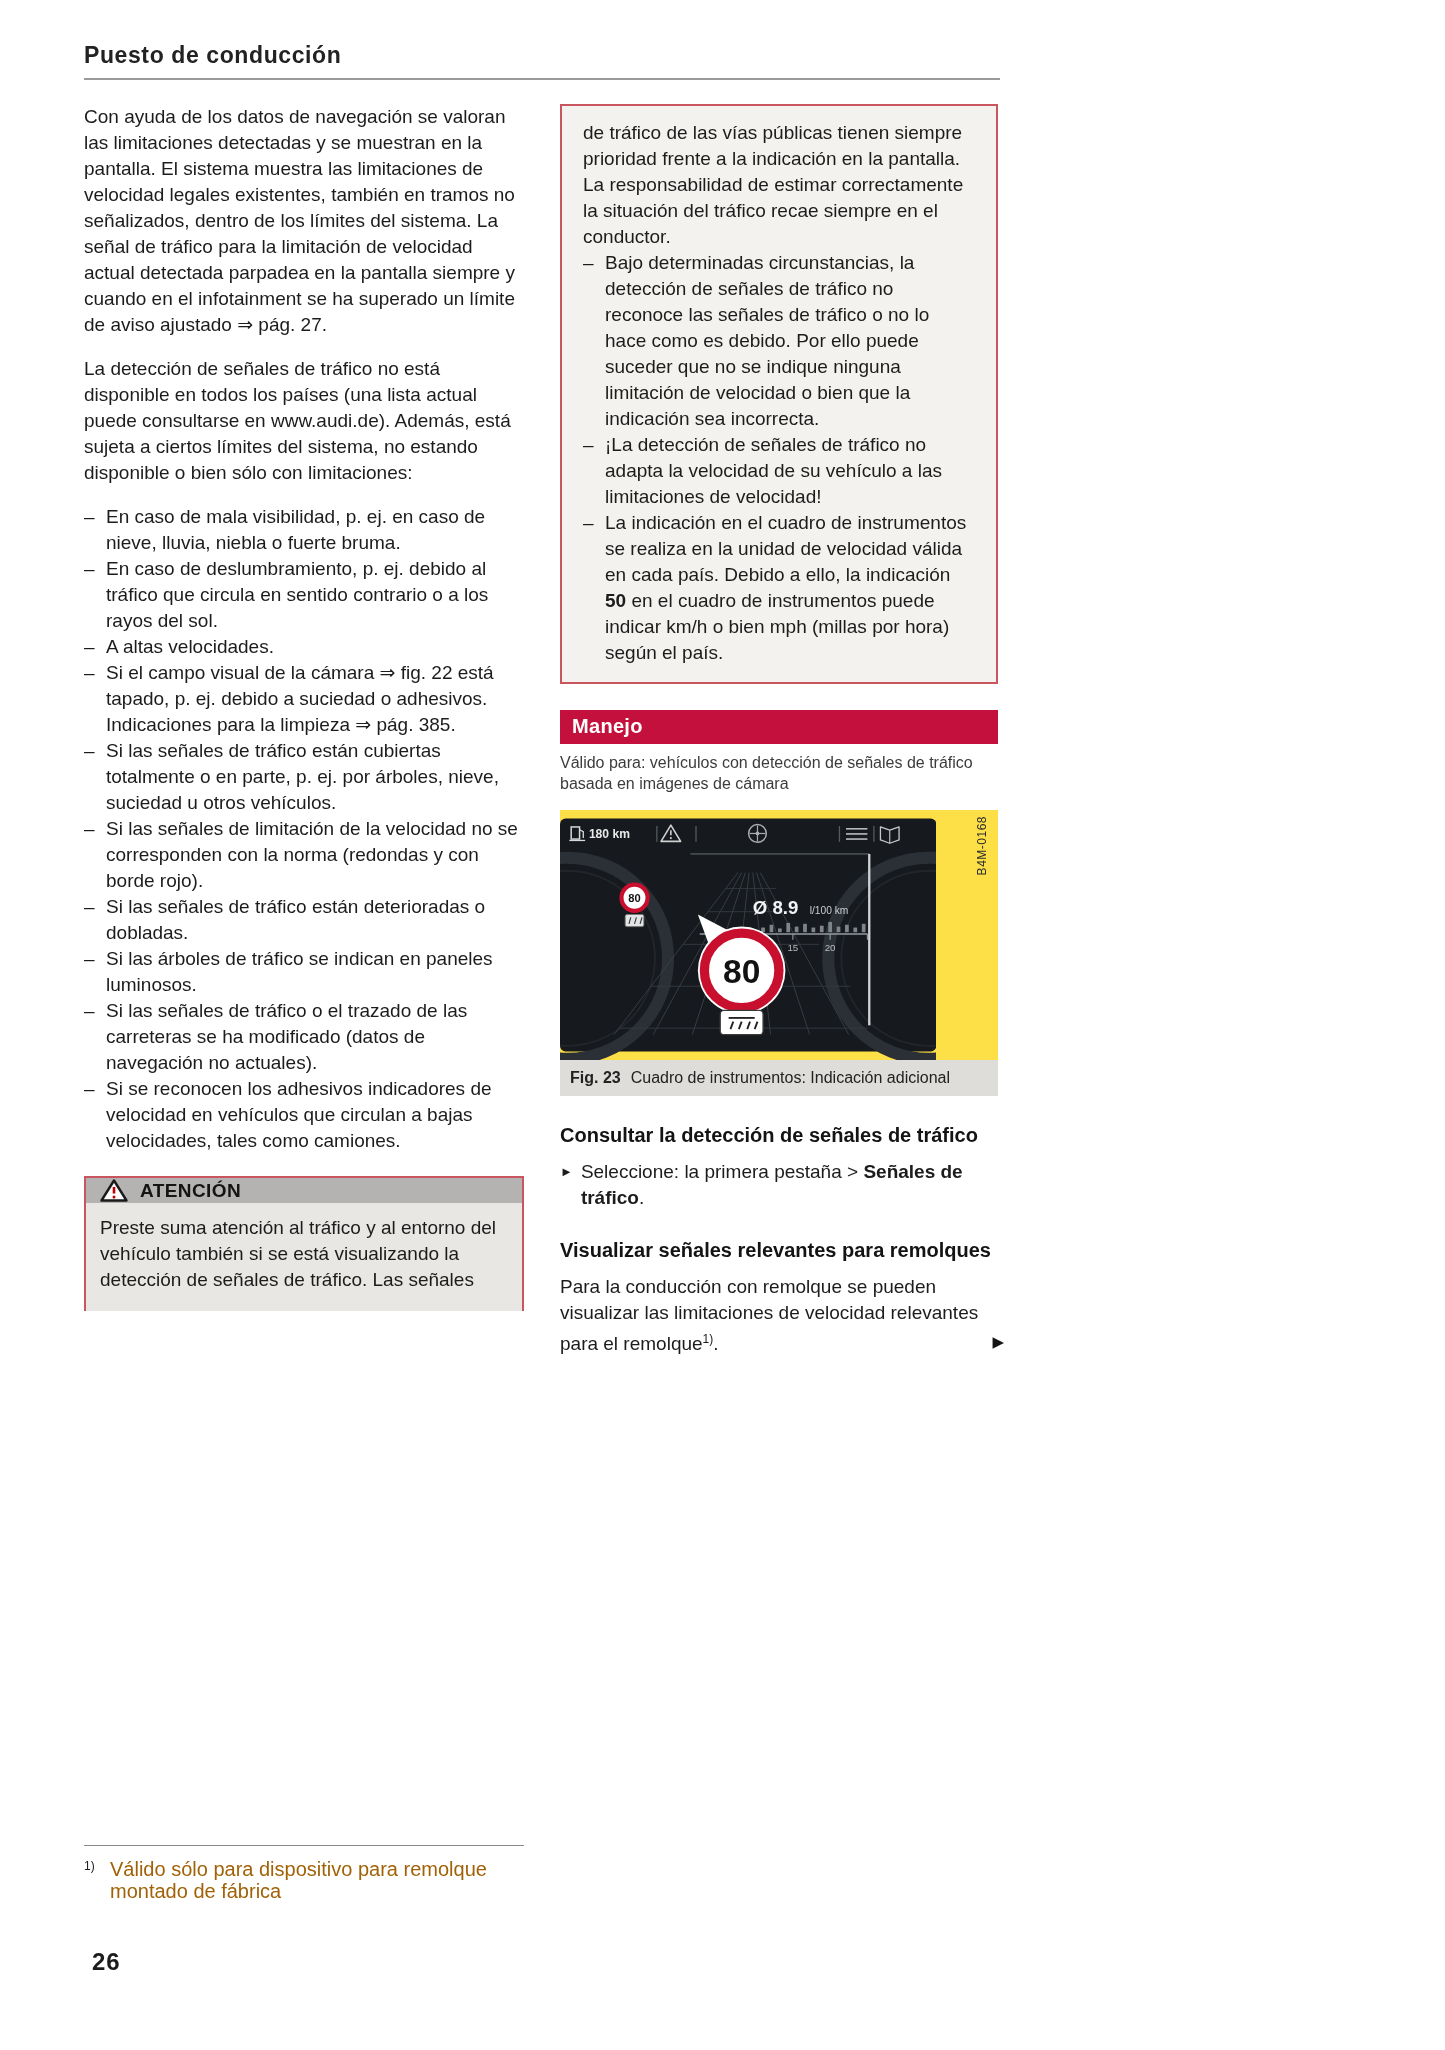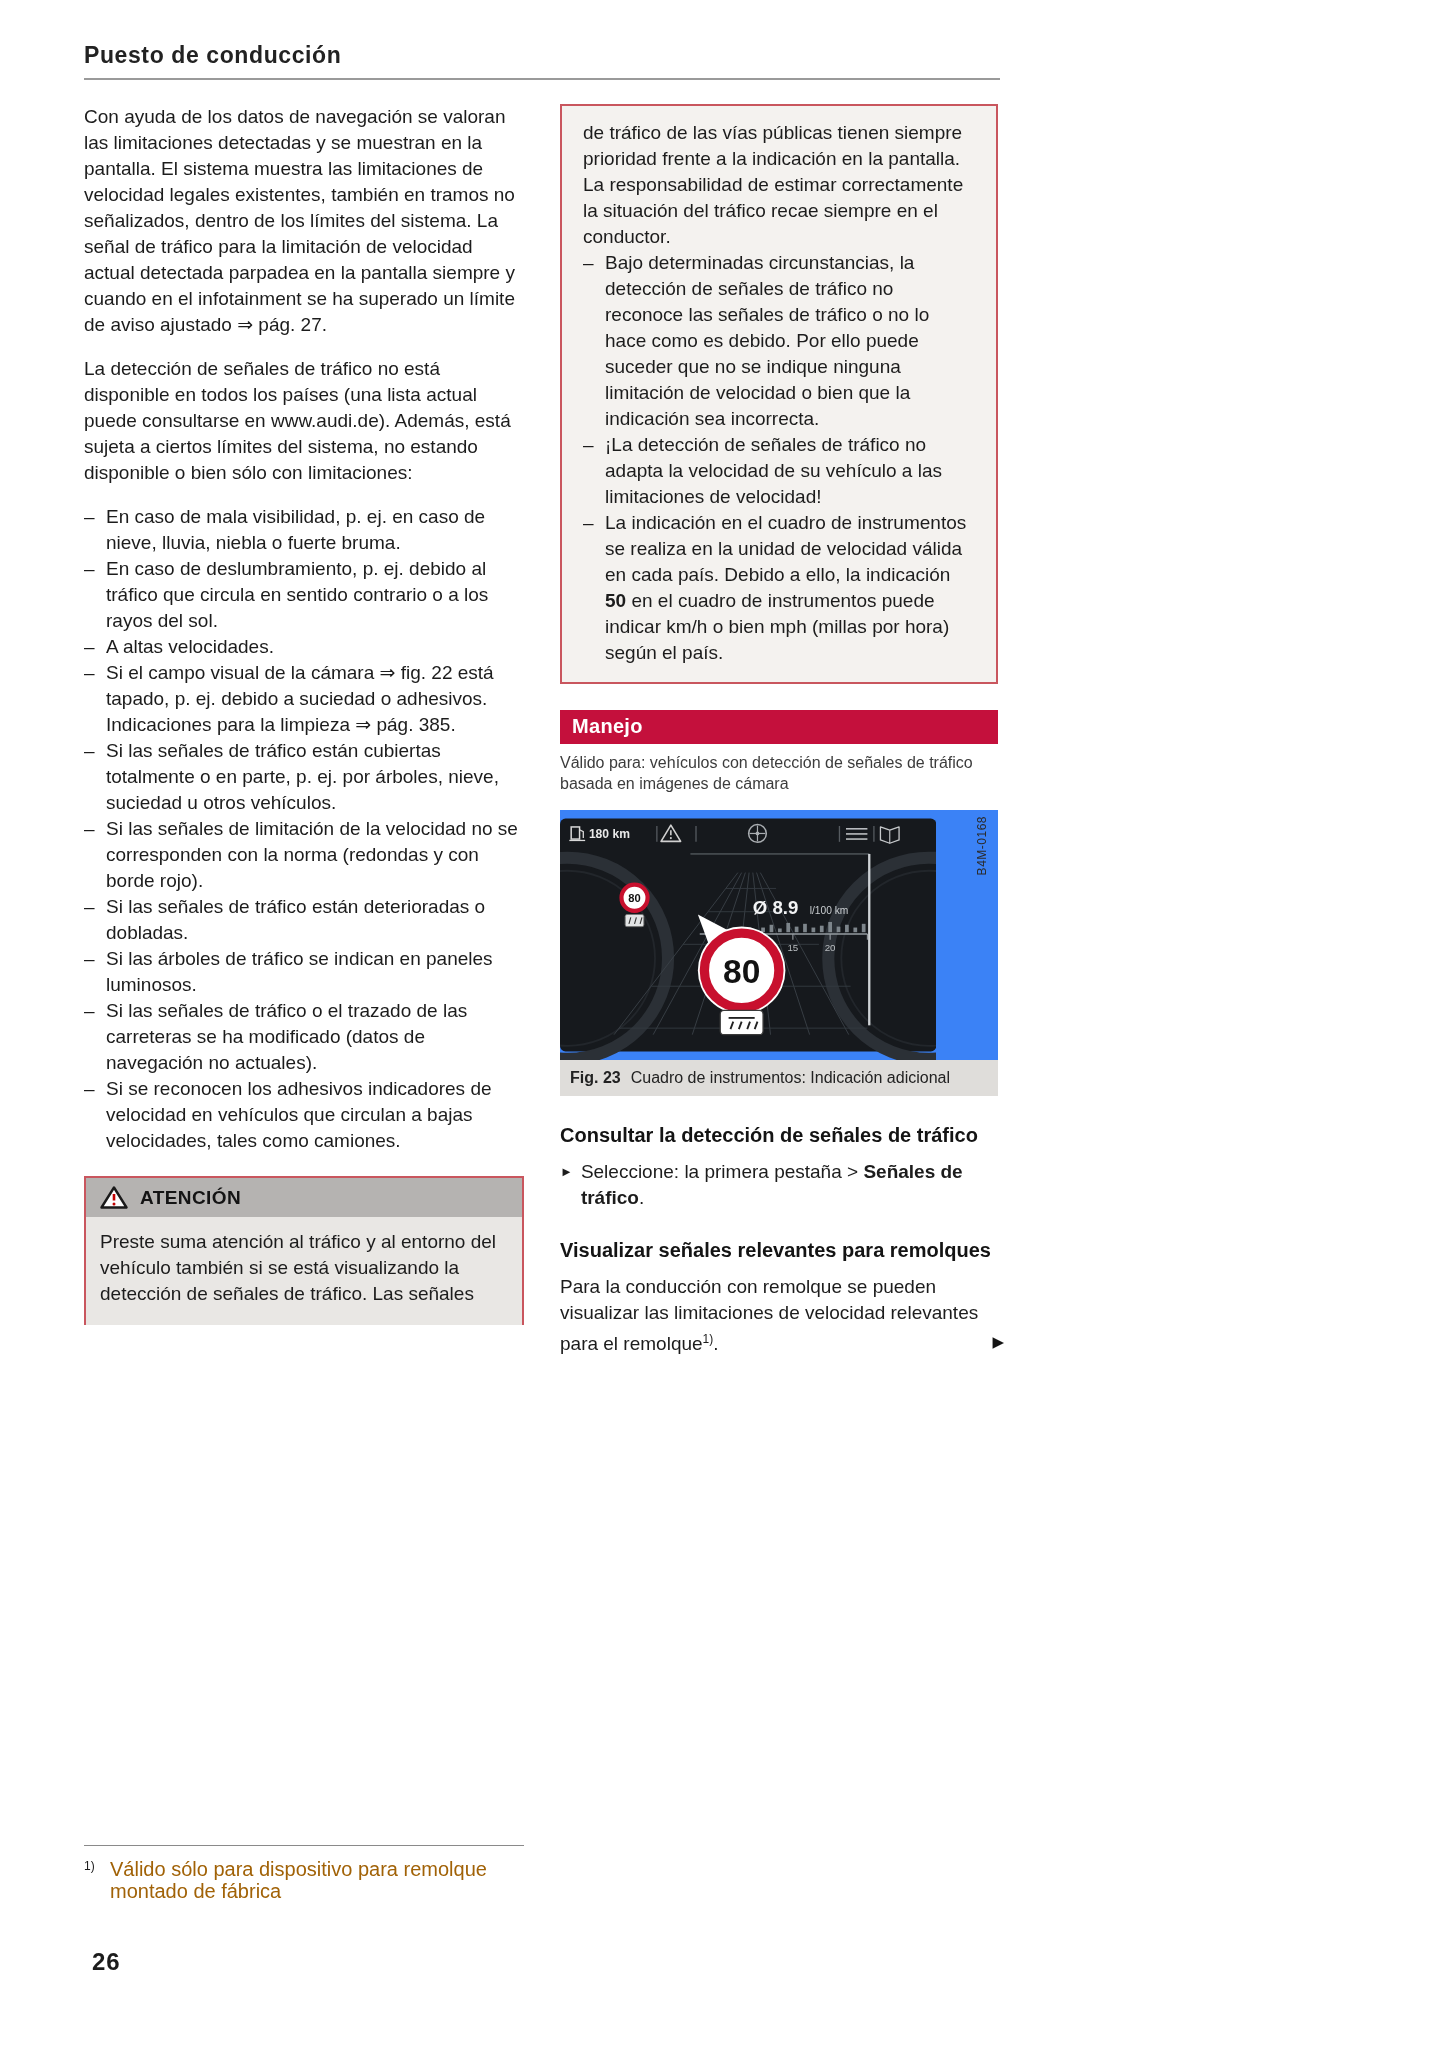--- a/index.html
+++ b/index.html
@@ -19,38 +19,38 @@
   .col-right { position:absolute; left:560px; top:104px; width:438px; }
 
   p.body { font-size:19px; line-height:26px; margin-bottom:18px; }
 
   ul.dash { list-style:none; margin-bottom:22px; }
   ul.dash li { position:relative; padding-left:22px; font-size:19px; line-height:26px; }
   ul.dash li::before { content:"–"; position:absolute; left:0; top:0; }
 
   
   .attention-box { border:2px solid #c9565e; border-bottom:none; margin-top:22px; }
-  .attention-header { display:flex; align-items:center; gap:12px; background:#b5b3b1; padding:7px 14px; }
+  .attention-header { display:flex; align-items:center; gap:12px; background:#b5b3b1; padding:0 14px; }
   .attention-title { font-weight:bold; font-size:19px; letter-spacing:0.4px; color:#141414; }
   .warn-icon { display:inline-flex; }
   .attention-body { background:#e9e7e4; padding:12px 14px 18px; font-size:19px; line-height:26px; }
 
   
   .attention-cont { border:2px solid #c9565e; background:#f4f2ef; padding:14px 21px 16px; margin-bottom:26px; }
   .attention-cont p { font-size:19px; line-height:26px; }
   .attention-cont ul.dash { margin-bottom:0; }
 
   
   .manejo-bar { background:#c4103c; color:#ffffff; font-weight:bold; font-size:20px;
     padding:5px 12px 6px; letter-spacing:0.3px; }
   .valid-note { font-size:16px; line-height:21px; color:#3c3c3c; margin-top:8px; }
 
   
   .figure { margin-top:16px; width:438px; }
-  .figure-image { display:flex; background:#3b82f6;gap:30px; }
+  .figure-image { display:flex; background:#fde047;gap:30px; }
   .cluster-svg { display:block; width:404px; height:250px; }
   .figure-strip { position:relative; width:34px; }
   .strip-label { position:absolute; top:6px; left:50%; transform:translateX(-50%) rotate(180deg);
     writing-mode:vertical-rl; font-size:12px; color:#2b2b2b; letter-spacing:0.5px; }
   .figure-caption { display:flex; gap:10px; background:#dfddda; padding:7px 10px 8px;
     font-size:16px; line-height:21px; color:#222; align-items:baseline; }
   .figure-caption b { white-space:nowrap; }
 
   
   h3.section { font-size:20px; font-weight:bold; margin:28px 0 12px; color:#141414; }

